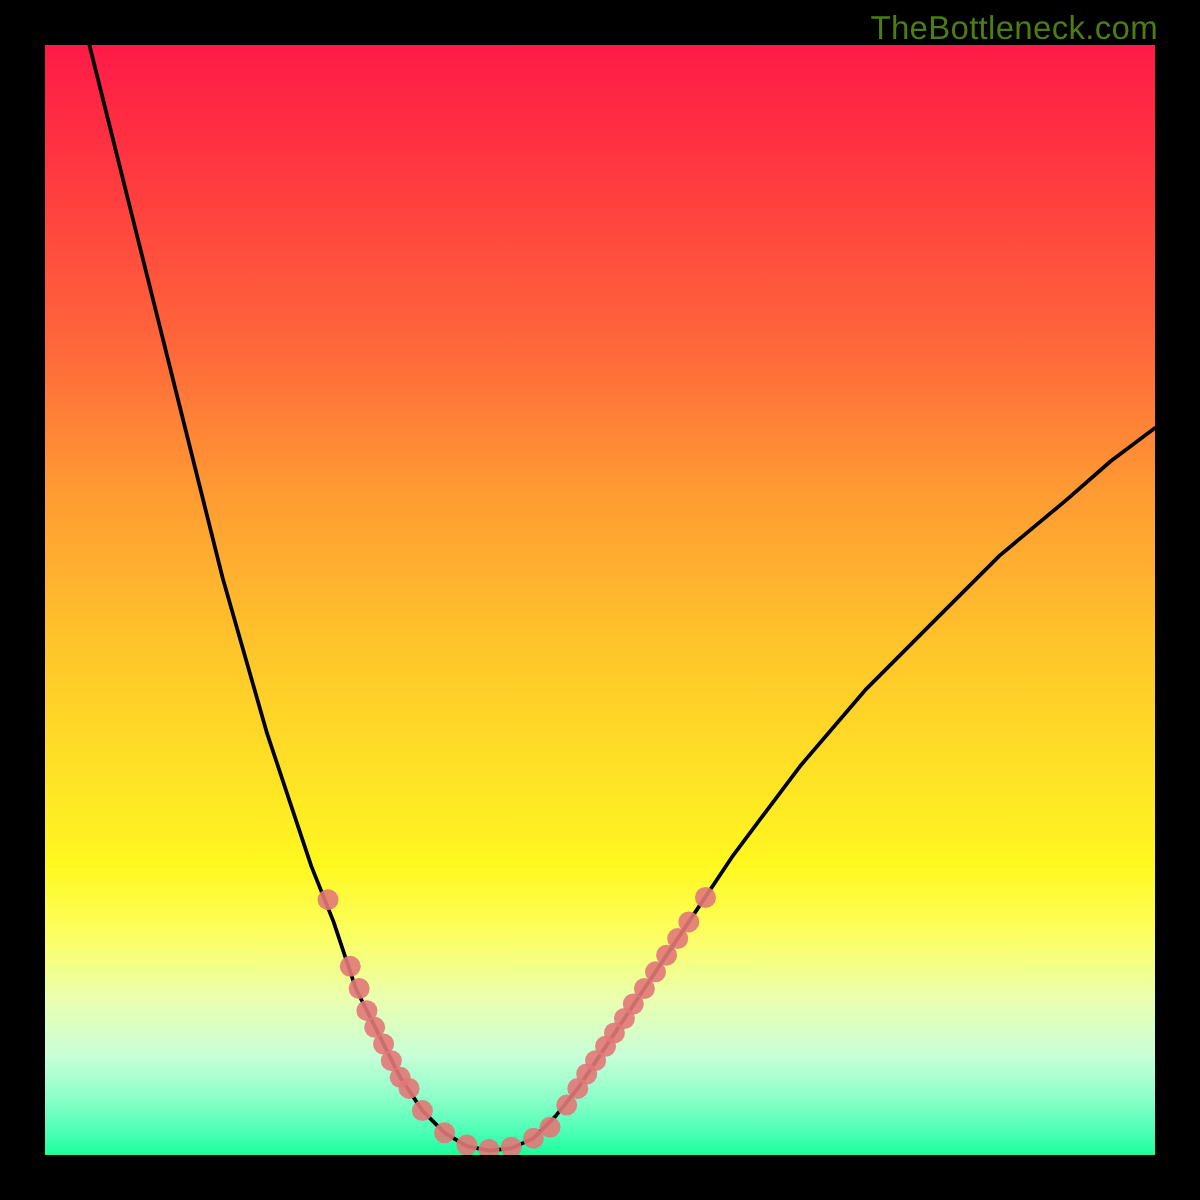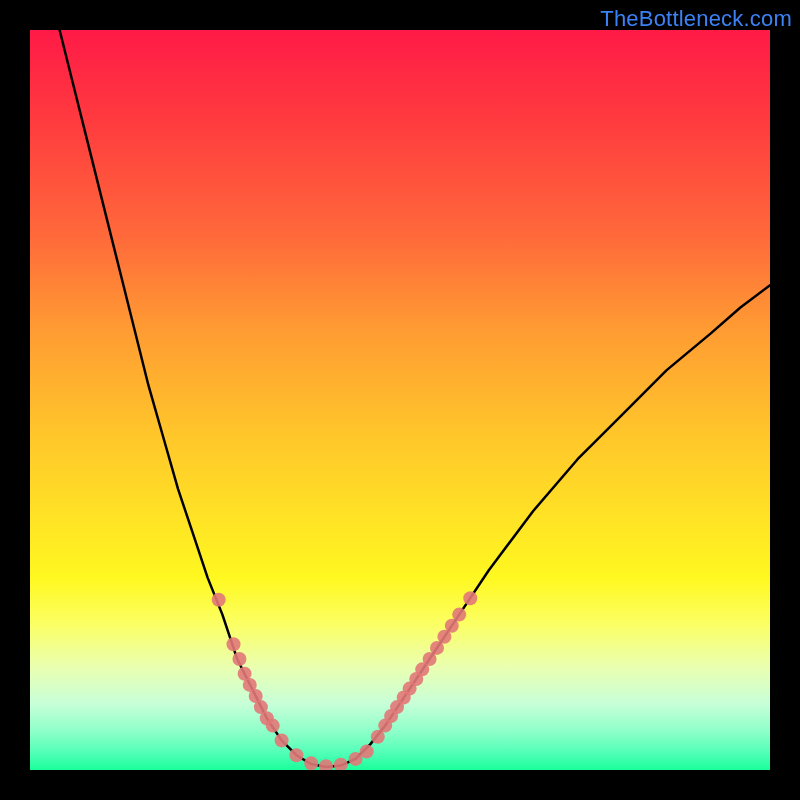--- a/index.html
+++ b/index.html
@@ -36,22 +36,22 @@
       #eaffb0 86%,
       #c8ffd8 91%,
       #8affc8 95%,
       #4affb4 98%,
       #1aff9a 100%
     );
   }
   .watermark {
     position: absolute;
     top: 6px;
-    right: 8px;
-    color: #3b82f6;
+    right: 28px;
+    color: #4d7c0f;
     font-size: 22px;
     letter-spacing: 0.2px;
     font-weight: 500;
     pointer-events: none;
   }
   .curve {
     position: absolute;
     inset: 0;
     width: 100%;
     height: 100%;

